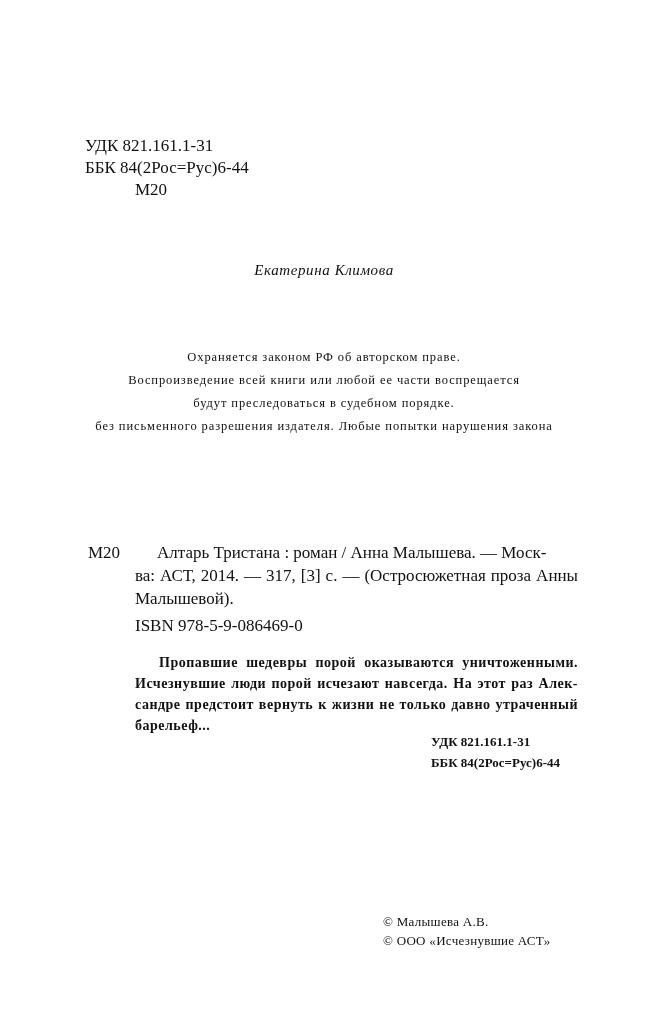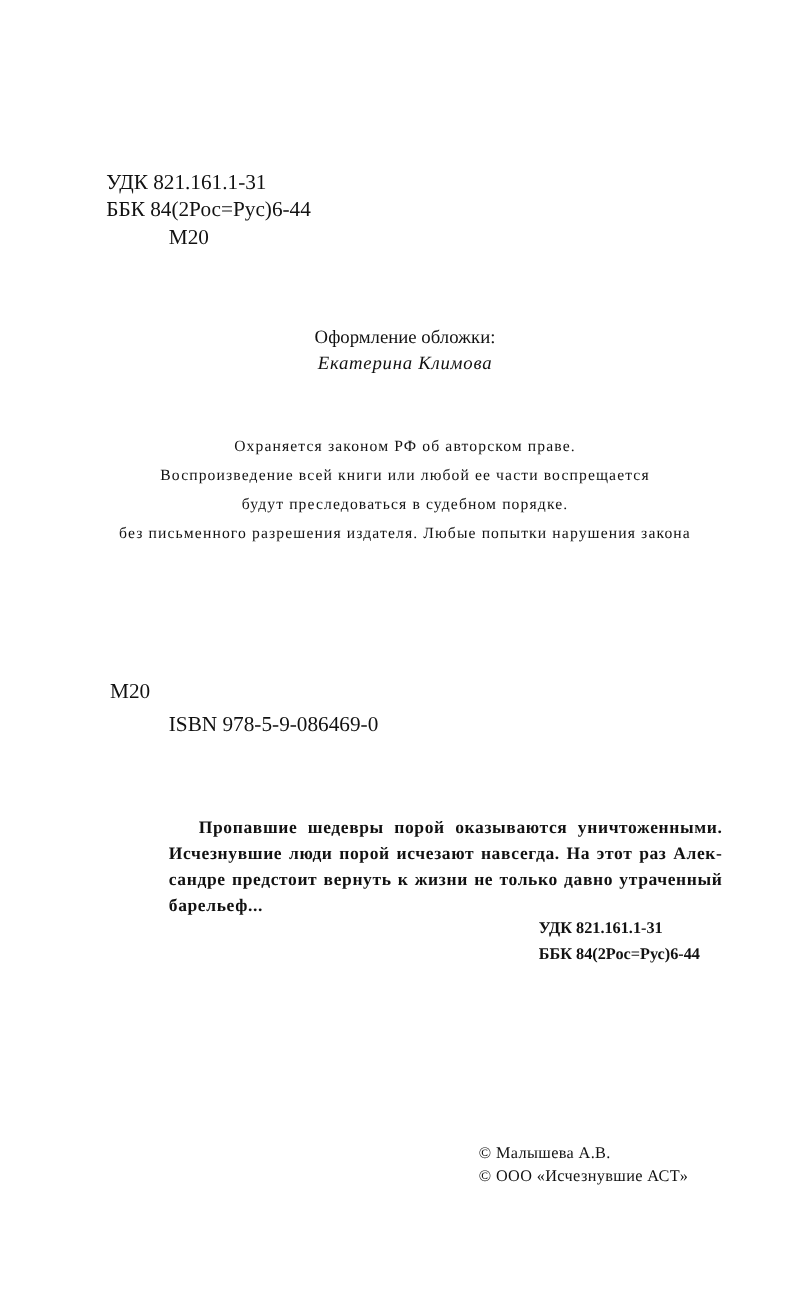--- a/index.html
+++ b/index.html
@@ -29,35 +29,36 @@
 </head>
 <body>
 
 <div class="abs cls">
   <span class="line">УДК 821.161.1-31</span>
   <span class="line">ББК 84(2Рос=Рус)6-44</span>
   <span class="line indent">М20</span>
 </div>
 
 <div class="abs cover">
-  <div>Оформление обложки:</div>
   <div class="designer">Екатерина Климова</div>
 </div>
 
 <div class="abs legal">
   <span>Охраняется законом РФ об авторском праве.</span>
   <span>Воспроизведение всей книги или любой ее части воспрещается</span>
   <span>будут преследоваться в судебном порядке.</span>
   <span>без письменного разрешения издателя. Любые попытки нарушения закона</span>
 </div>
 
 <div class="abs bib">
   <div class="row">
     <div class="mark">М20</div>
     <div class="desc">
+      <div class="first">Алтарь Тристана : роман / Анна Малышева. — Моск-</div>
+      <div>ва: АСТ, 2014. — 317, [3] с. — (Остросюжетная проза Анны Малышевой).</div>
     </div>
   </div>
   <div class="isbn">ISBN 978-5-9-086469-0</div>
 </div>
 
 <div class="abs annot">
   <div class="para">Пропавшие шедевры порой оказываются уничтоженными. Исчезнувшие люди порой исчезают навсегда. На этот раз Алек-сандре предстоит вернуть к жизни не только давно утраченный барельеф...</div>
 </div>
 
 <div class="abs annot-cls">

